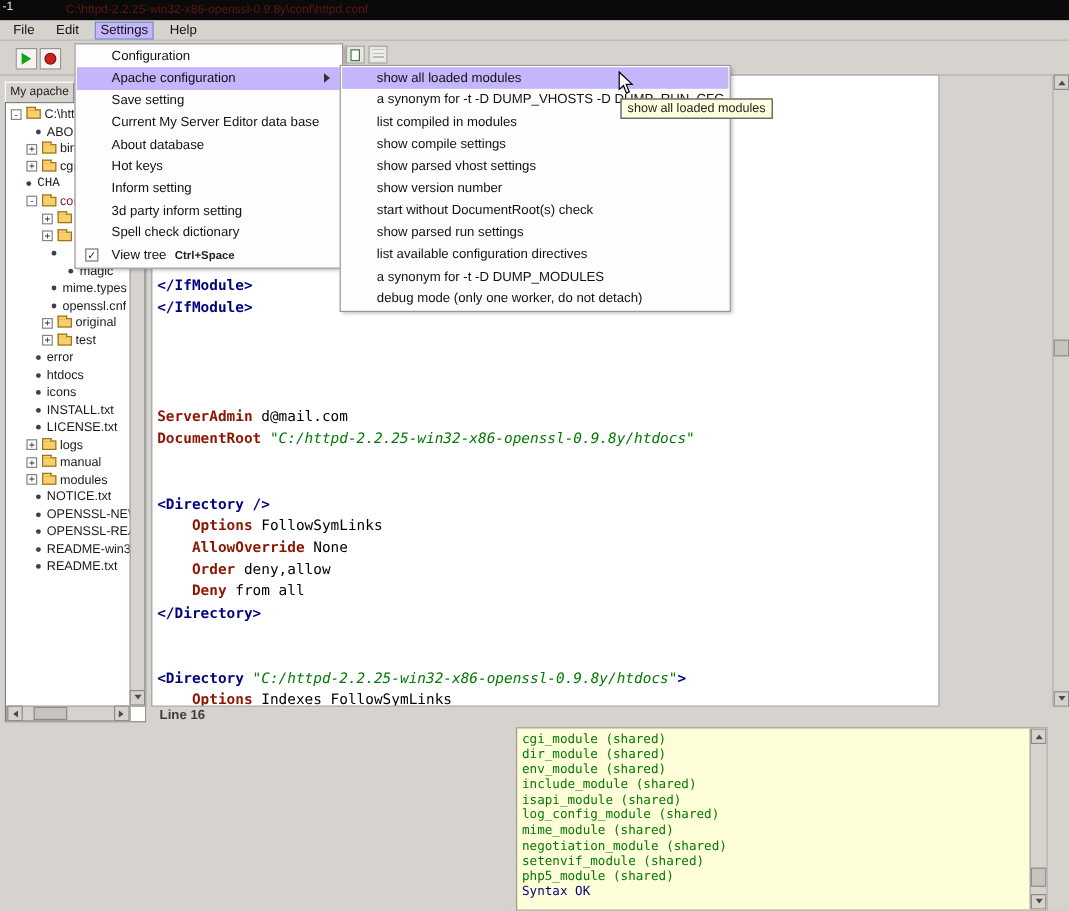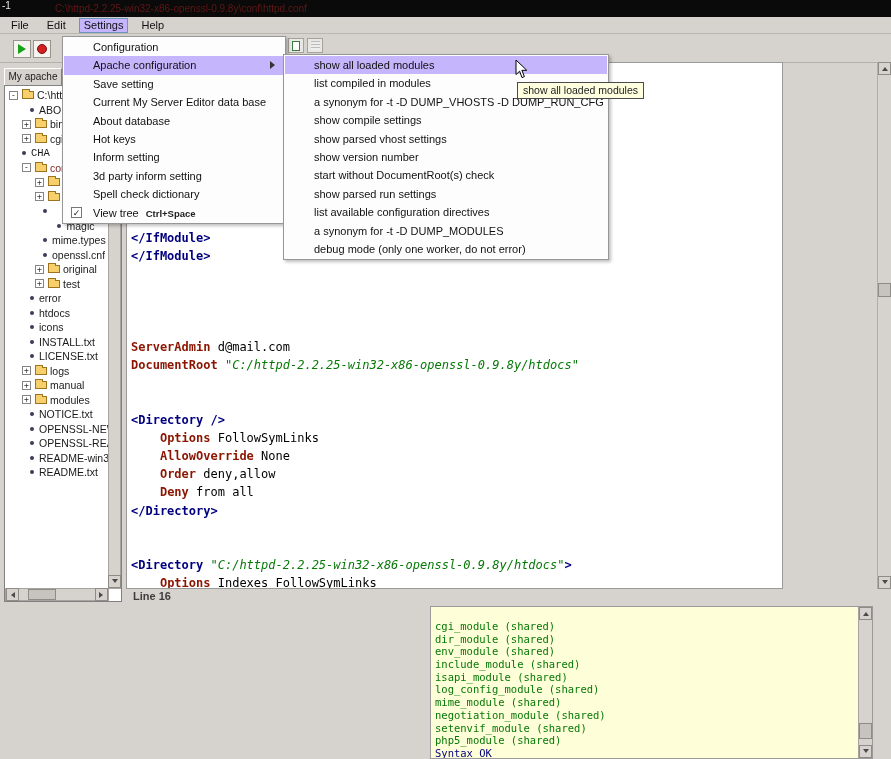--- a/index.html
+++ b/index.html
@@ -57,21 +57,21 @@
   .seg-str{color:#067806;font-style:italic}
   .seg-plain{color:#000}
   .ed-vscroll{position:absolute;left:877px;top:62px;width:14px;height:527px;background:#d6d3ce;border-left:1px solid #b1aea9}
 
   
   .statusbar{position:absolute;left:122px;top:589px;width:769px;height:16px;background:#d6d3ce;font-size:11px;font-weight:bold;color:#3d3d3d;line-height:15px;padding-left:11px}
 
   
   .bottom-panel{position:absolute;left:0;top:605px;width:891px;height:154px;background:#d6d3ce}
   .output-box{position:absolute;left:430px;top:1px;width:443px;height:153px;background:#fefed8;border:1px solid #9a9a9a;overflow:hidden}
-  .output-content{position:absolute;left:4px;top:13px;font:10.5px/12.7px "DejaVu Sans Mono",monospace;color:#067806;white-space:pre}
+  .output-content{position:absolute;left:4px;top:3px;font:10.5px/12.7px "DejaVu Sans Mono",monospace;color:#067806;white-space:pre}
   .out-line{height:12.7px}
   .out-line.syntax{color:#00007f}
   .out-vscroll{position:absolute;right:0;top:0;width:14px;height:151px;background:#d6d3ce;border-left:1px solid #a7a49f}
 
   
   .menu{position:absolute;background:#fdfdfd;border:1px solid #979797;box-shadow:2px 2px 3px rgba(0,0,0,.25);padding:1px}
   .settings-menu{left:62px;top:36px;width:224px;z-index:10}
   .submenu{left:283px;top:54px;width:326px;z-index:11}
   .mrow{position:relative;height:18.4px;line-height:18.4px;padding-left:29px;font-size:11px;white-space:nowrap;color:#111}
   .mrow.hl{background:#c4b5fd}
@@ -297,30 +297,30 @@
       <div class="mrow"><span class="mlabel">Current My Server Editor data base</span></div>
       <div class="mrow"><span class="mlabel">About database</span></div>
       <div class="mrow"><span class="mlabel">Hot keys</span></div>
       <div class="mrow"><span class="mlabel">Inform setting</span></div>
       <div class="mrow"><span class="mlabel">3d party inform setting</span></div>
       <div class="mrow"><span class="mlabel">Spell check dictionary</span></div>
       <div class="mrow"><span class="mcheck">✓</span><span class="mlabel">View tree</span><span class="mshort">Ctrl+Space</span></div>
     </div>
   <div class="menu submenu">
       <div class="mrow hl"><span class="mlabel">show all loaded modules</span></div>
+      <div class="mrow"><span class="mlabel">a synonym for -t -D DUMP_VHOSTS -D DUMP_RUN_CFG</span></div>
       <div class="mrow"><span class="mlabel">list compiled in modules</span></div>
-      <div class="mrow"><span class="mlabel">a synonym for -t -D DUMP_VHOSTS -D DUMP_RUN_CFG</span></div>
       <div class="mrow"><span class="mlabel">show compile settings</span></div>
       <div class="mrow"><span class="mlabel">show parsed vhost settings</span></div>
       <div class="mrow"><span class="mlabel">show version number</span></div>
       <div class="mrow"><span class="mlabel">start without DocumentRoot(s) check</span></div>
       <div class="mrow"><span class="mlabel">show parsed run settings</span></div>
       <div class="mrow"><span class="mlabel">list available configuration directives</span></div>
       <div class="mrow"><span class="mlabel">a synonym for -t -D DUMP_MODULES</span></div>
-      <div class="mrow"><span class="mlabel">debug mode (only one worker, do not error)</span></div>
+      <div class="mrow"><span class="mlabel">debug mode (only one worker, do not detach)</span></div>
     </div>
 
   <div class="tooltip">show all loaded modules</div>
 
   <div class="cursor">
     <svg width="14" height="21" viewBox="0 0 14 21">
       <polygon points="1,1 1,15.5 4.6,12.2 7,18.6 9.4,17.6 6.9,11.3 11.8,11.3" fill="#ffffff" stroke="#000000" stroke-width="1"></polygon>
     </svg>
   </div>
 

